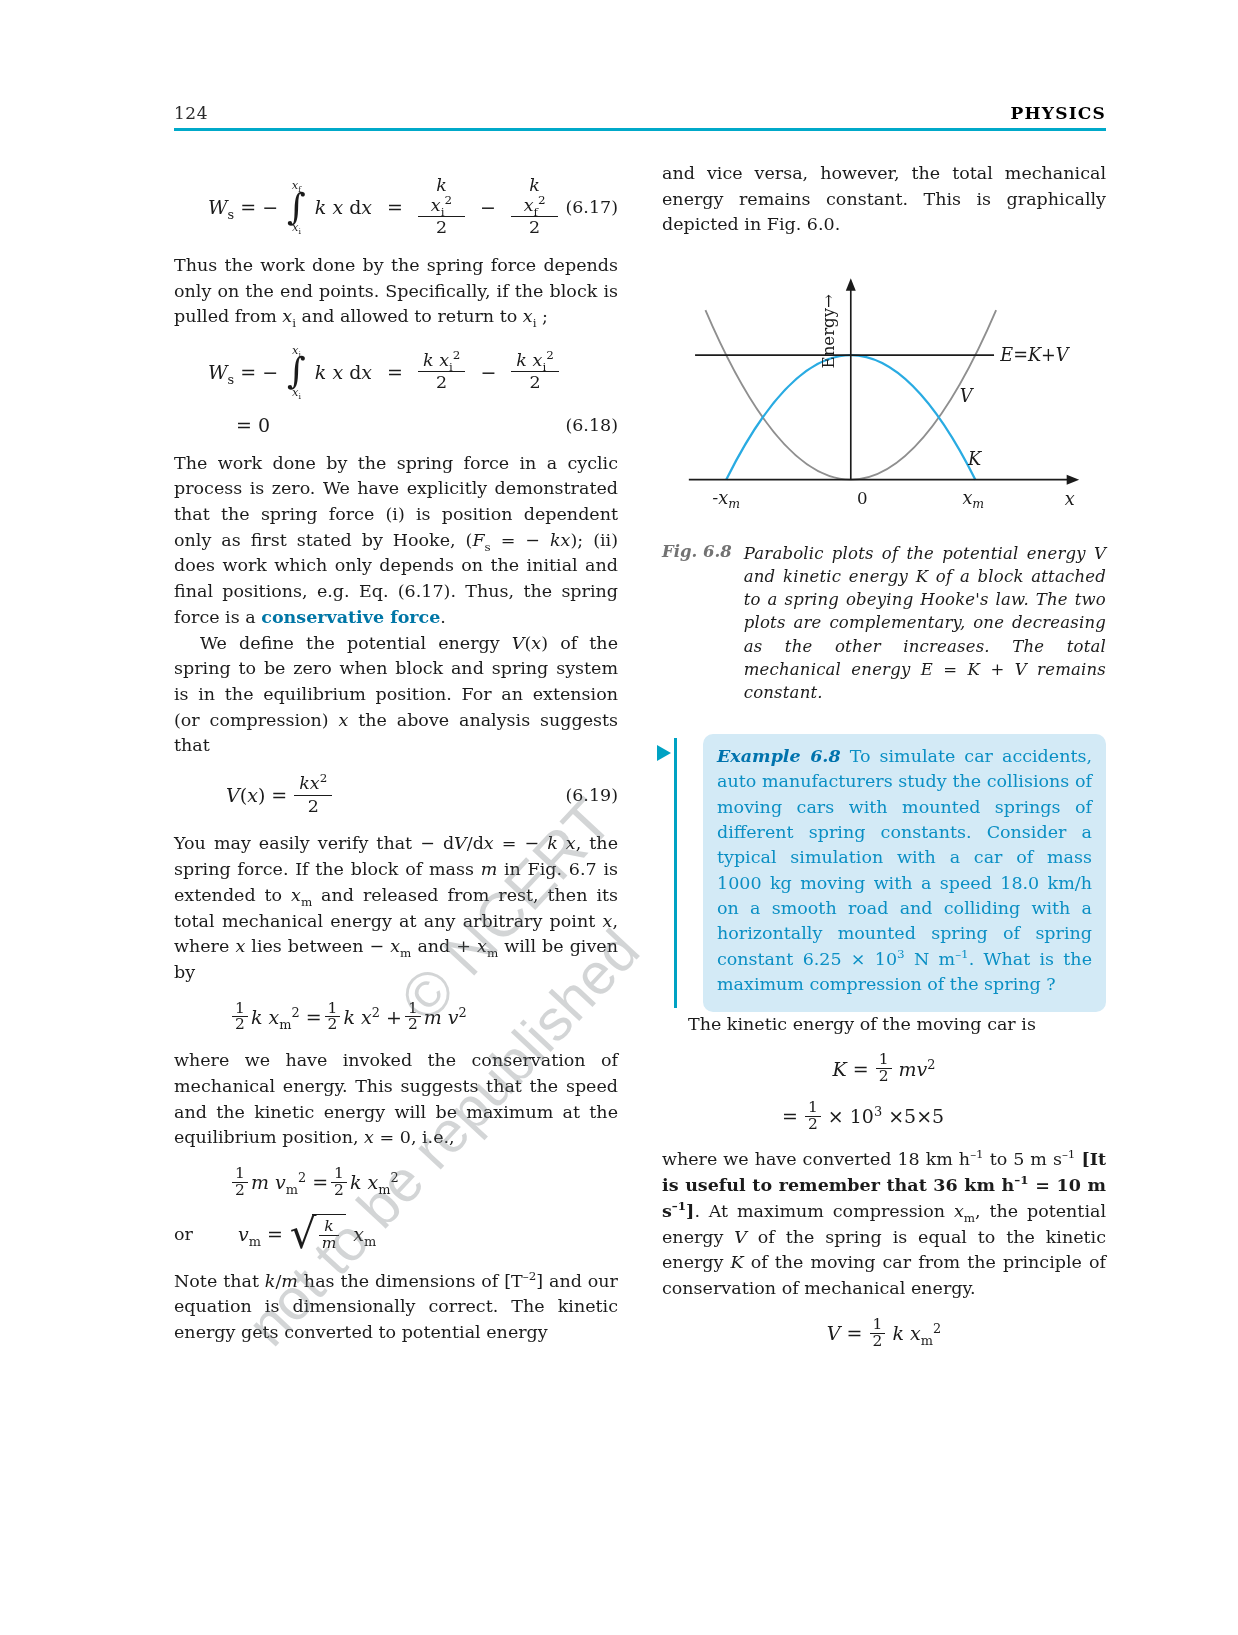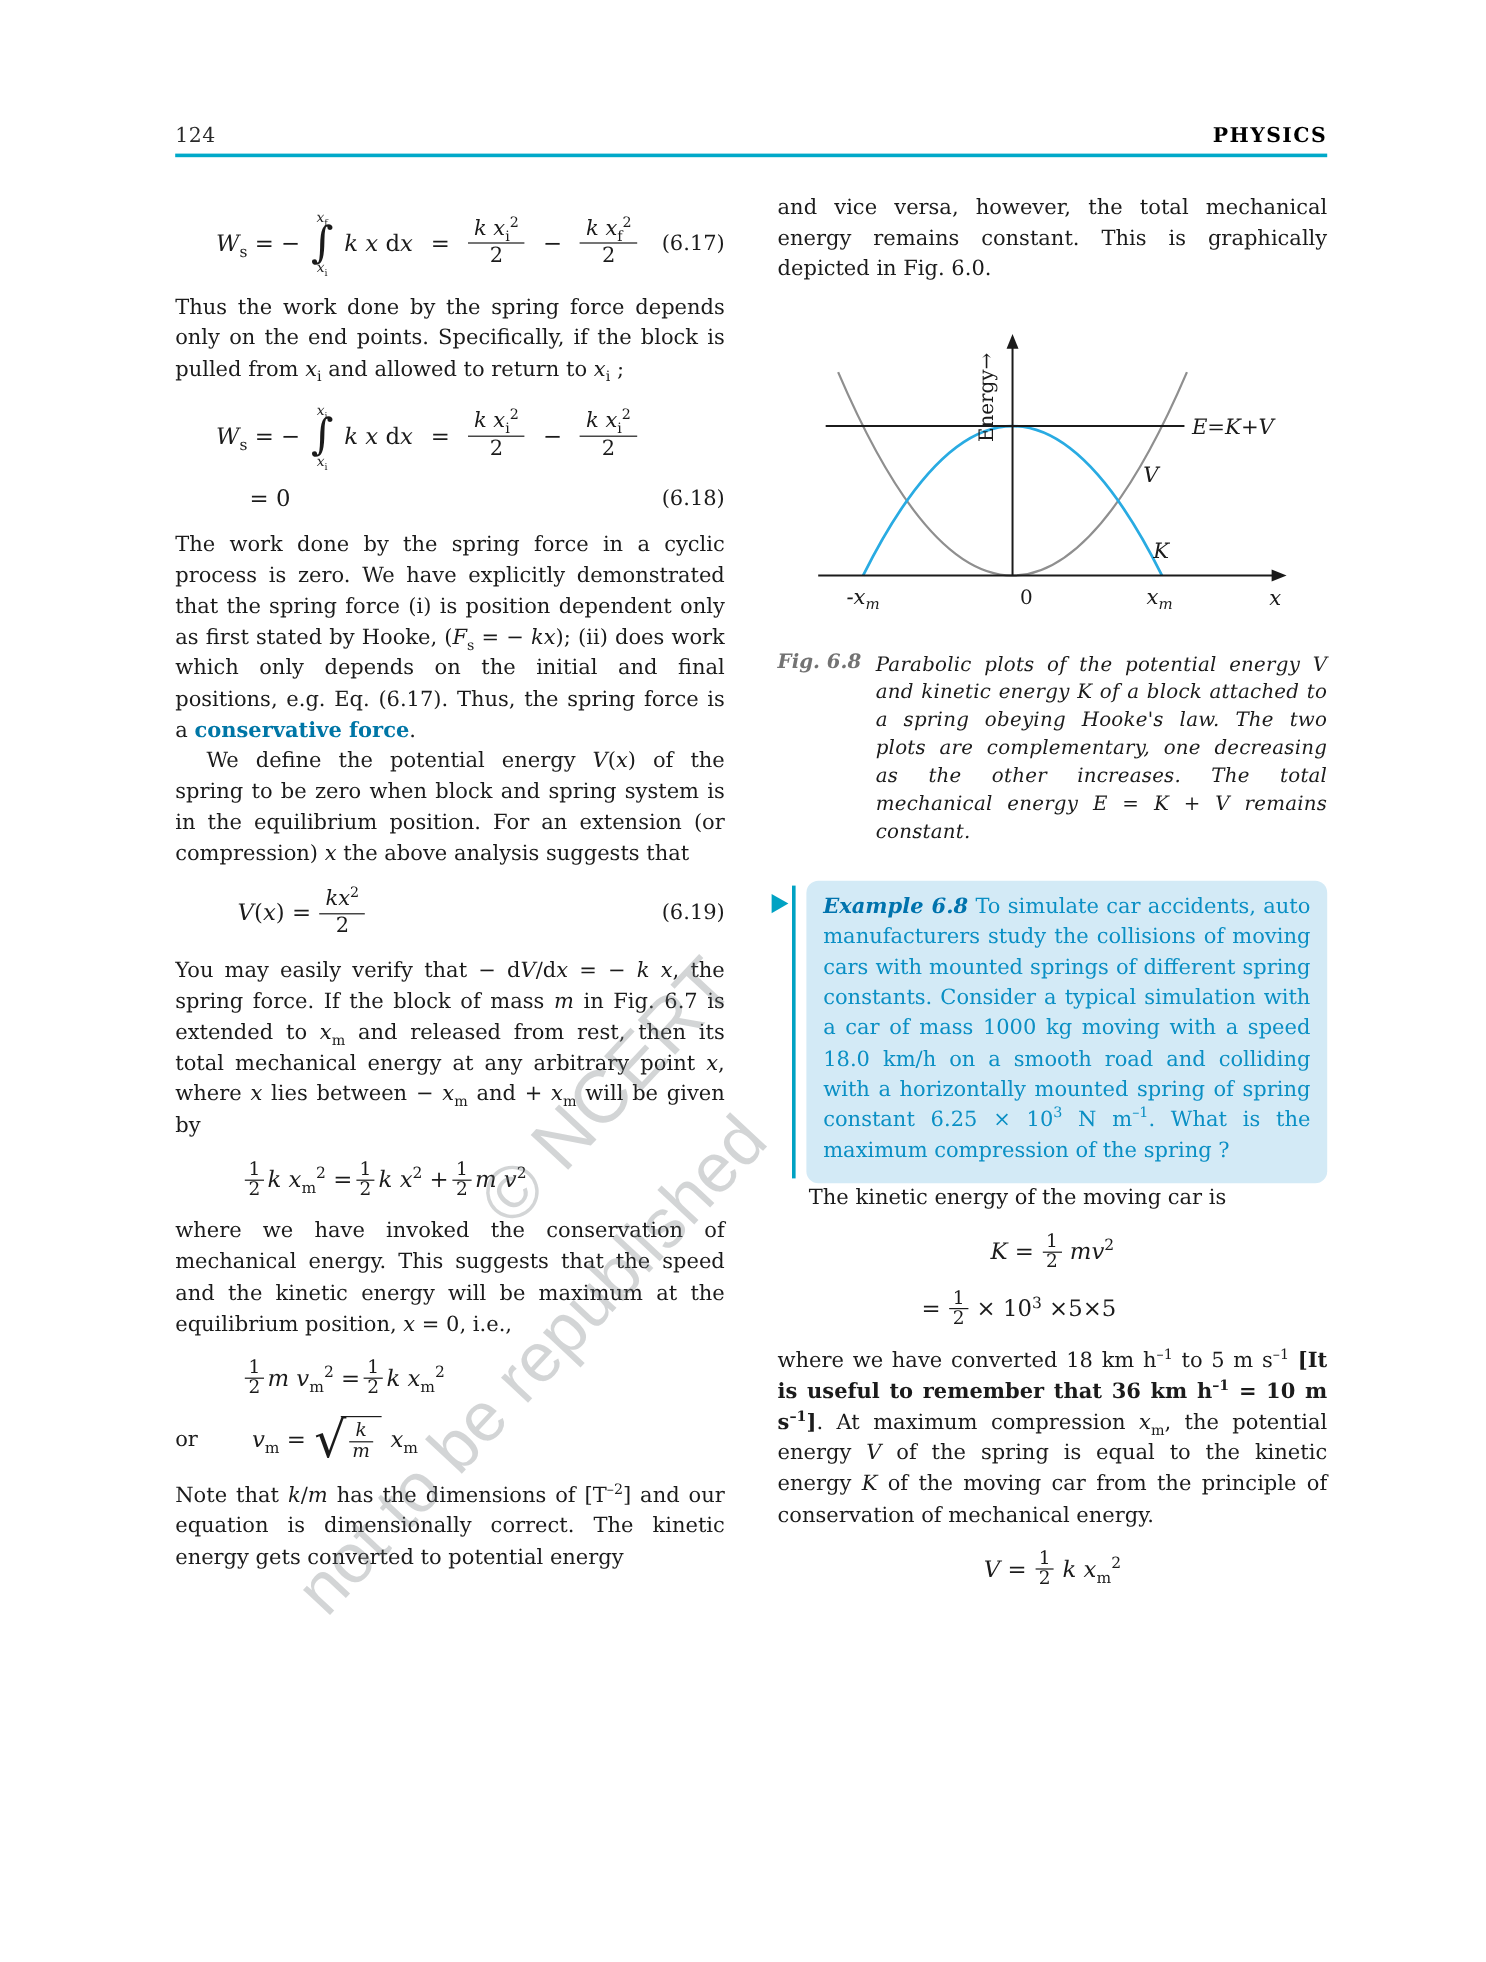--- a/index.html
+++ b/index.html
@@ -1,21 +1,21 @@
 <!DOCTYPE html>
 <html><head>
 <meta charset="utf-8">
 <style>
   * { margin:0; padding:0; box-sizing:border-box; }
   html,body { background:#ffffff; }
   .page {
     position:relative; width:1238px; height:1635px; background:#ffffff;
     font-family:"DejaVu Serif", serif; color:#1b1b1b; overflow:hidden;
   }
-  .inner { position:absolute; left:146px; right:132px; top:103px; }
+  .inner { position:absolute; left:174px; right:132px; top:103px; }
 
   
   .page-header { display:flex; justify-content:space-between; align-items:flex-end;
     border-bottom:3px solid #00a9c9; padding-bottom:5px; }
   .page-num { font-size:17px; color:#2a2a2a; letter-spacing:.5px; }
   .subject { font-size:17px; color:#000000; font-weight:bold; letter-spacing:1.2px; }
 
   
   .columns { display:flex; gap:44px; margin-top:30px; align-items:flex-start; }
   .col { flex:1; min-width:0; }
@@ -53,21 +53,21 @@
   
   .figure-block { margin-top:18px; }
   .fig-svg { display:block; margin:0 auto; }
   .svg-math { font-family:"DejaVu Serif", serif; font-style:italic; font-size:17px; fill:#1b1b1b; }
   .svg-plain { font-family:"DejaVu Serif", serif; font-size:16px; fill:#1b1b1b; }
   .fig-caption { display:flex; gap:12px; margin-top:10px; font-size:16.5px; }
   .fig-label { font-weight:bold; font-style:italic; color:#737373; white-space:nowrap;text-align:center; }
   .fig-text { font-style:italic; line-height:1.4; text-align:justify; letter-spacing:.2px; }
 
   
-  .example-wrap { position:relative; margin-top:30px; margin-left:12px; padding-left:12px; }
+  .example-wrap { position:relative; margin-top:30px; margin-left:12px; padding-left:29px; }
   .example-bar { position:absolute; left:0; top:4px; bottom:4px; width:3px; background:#00a2c3; }
   .example-marker { position:absolute; left:-17px; top:11px; width:0; height:0;
     border-left:14px solid #00a2c3; border-top:8px solid transparent; border-bottom:8px solid transparent; }
   .example-box { background:#d3eaf6; border-radius:10px; padding:10px 14px 14px; }
   .example-text { font-size:17.5px; line-height:1.45; color:#0a8fc4; text-align:justify; }
   .example-label { font-style:italic; font-weight:bold; color:#0073ad; }
 
   
   .answer-p { margin-top:32px; }
   .answer-label { font-style:italic; font-weight:bold; color:#0095b6; font-size:18px; }

